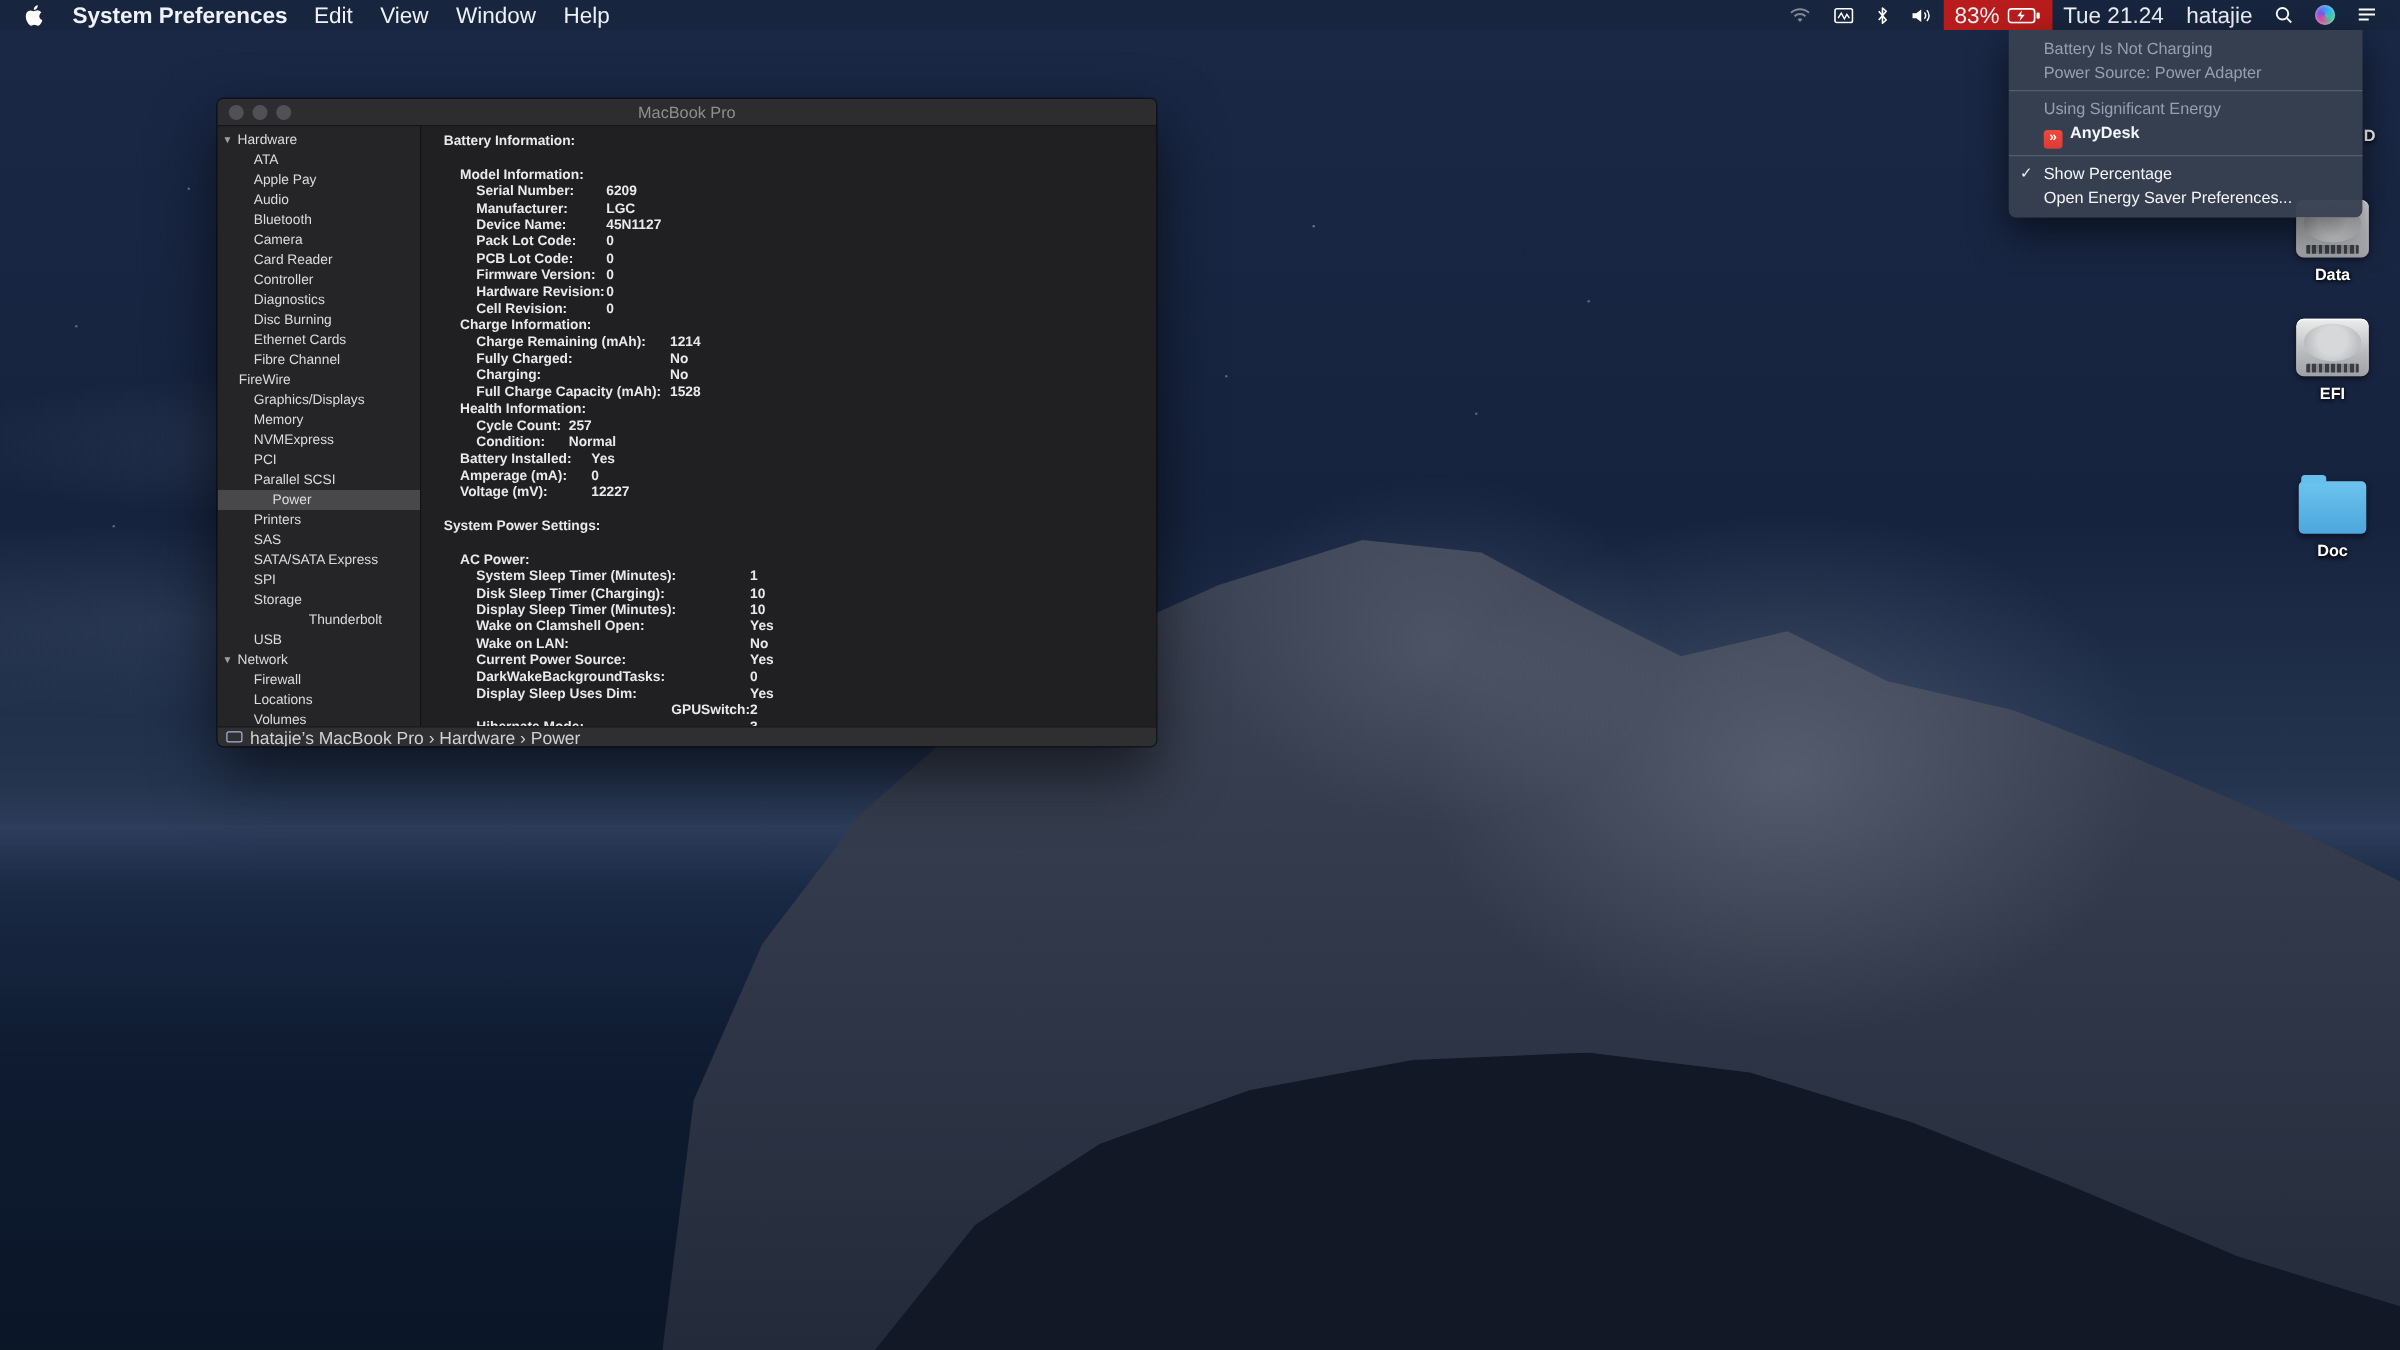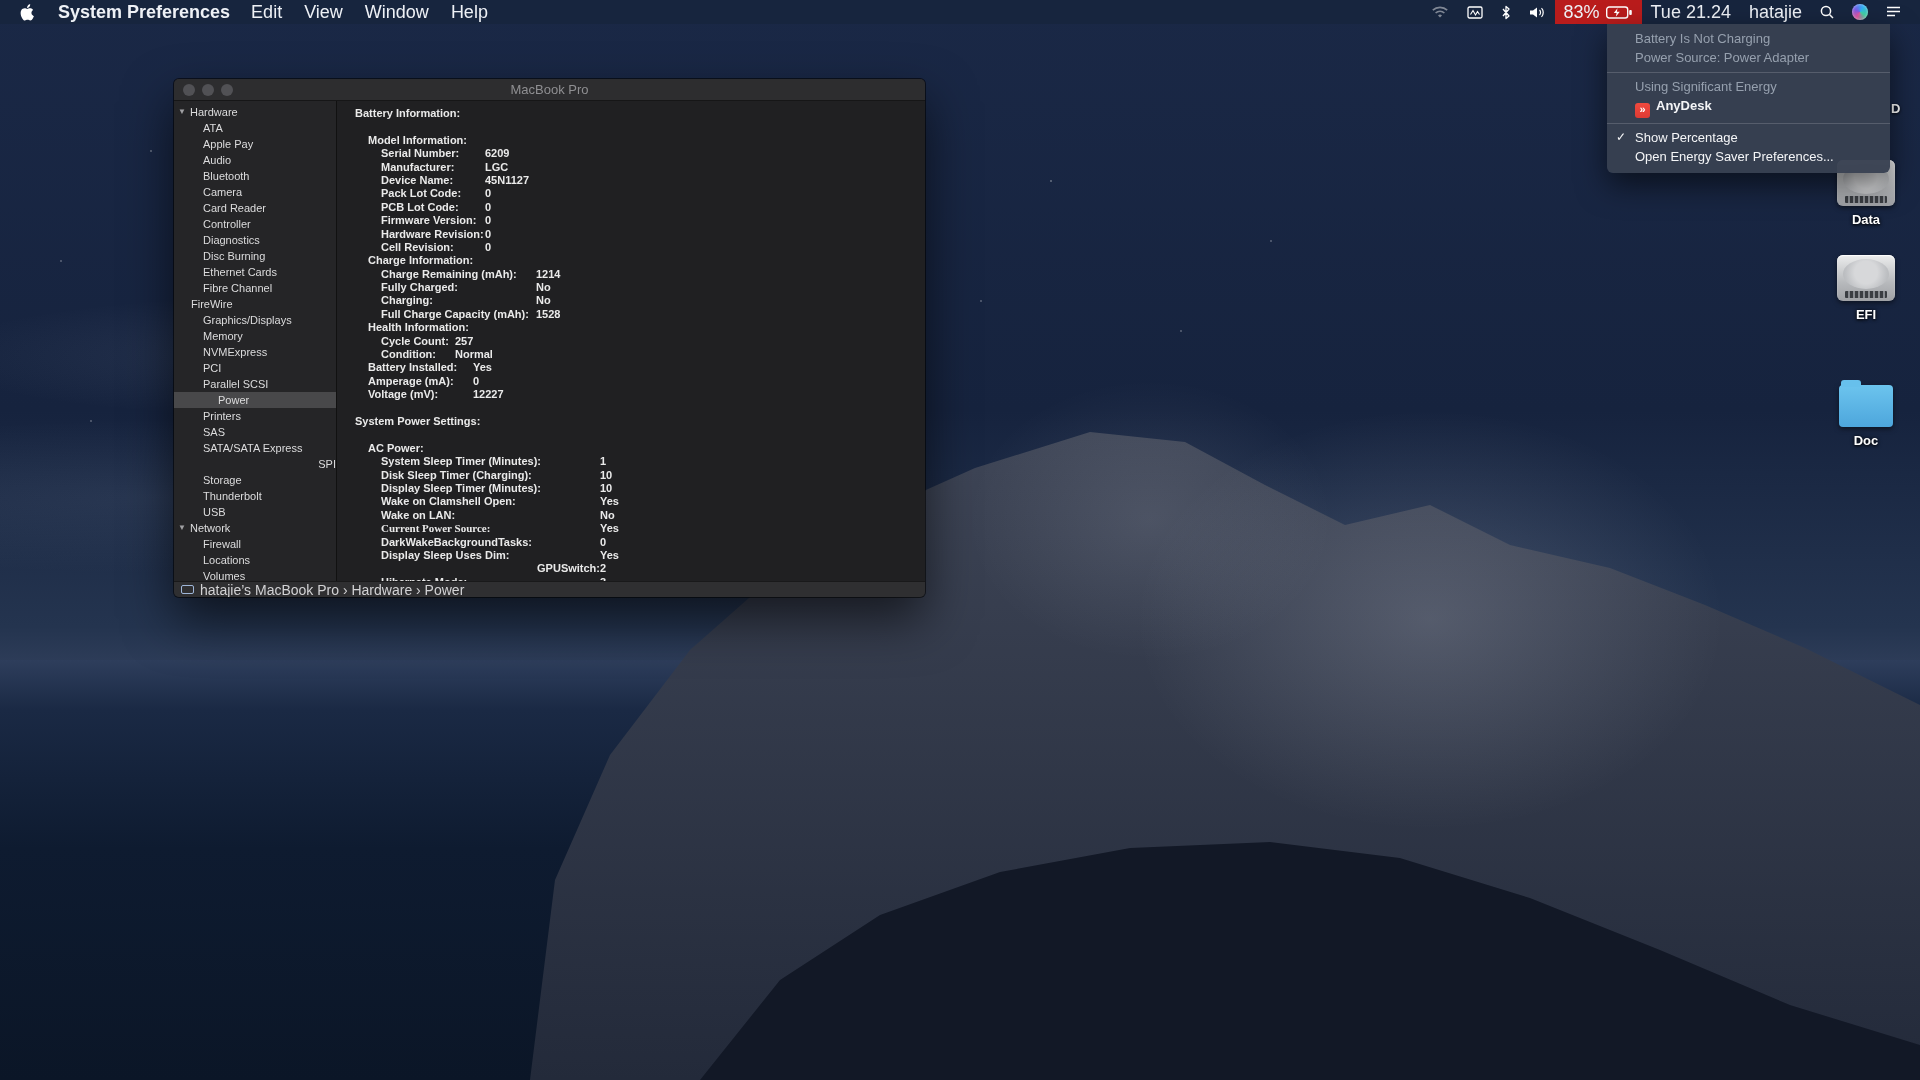--- a/index.html
+++ b/index.html
@@ -381,31 +381,31 @@
           <div class="si-row" style="padding-left: 17px;">
             <span class="si-arrow"></span>
             <span>SAS</span>
           </div>
 
           <div class="si-row" style="padding-left: 17px;">
             <span class="si-arrow"></span>
             <span>SATA/SATA Express</span>
           </div>
 
-          <div class="si-row" style="padding-left: 17px; justify-content: space-between;">
+          <div class="si-row" style="padding-left: 17px;">
             <span class="si-arrow"></span>
             <span>SPI</span>
           </div>
 
           <div class="si-row" style="padding-left: 17px;">
             <span class="si-arrow"></span>
             <span>Storage</span>
           </div>
 
-          <div class="si-row" style="padding-left: 17px;">
+          <div class="si-row" style="padding-left: 17px; gap: 44px;">
             <span class="si-arrow"></span>
             <span>Thunderbolt</span>
           </div>
 
           <div class="si-row" style="padding-left: 17px;">
             <span class="si-arrow"></span>
             <span>USB</span>
           </div>
 
           <div class="si-row" style="padding-left: 4px;">
@@ -579,21 +579,21 @@
             <span class="ci-label" style="min-width: 219px;">Wake on Clamshell Open:</span>
             <span class="ci-value">Yes</span>
           </div>
 
           <div class="ci-row" style="margin-left: 26px;">
             <span class="ci-label" style="min-width: 219px;">Wake on LAN:</span>
             <span class="ci-value">No</span>
           </div>
 
           <div class="ci-row" style="margin-left: 26px;">
-            <span class="ci-label" style="min-width: 219px; font-family: Liberation Serif, serif;">Current Power Source:</span>
+            <span class="ci-label" style="min-width: 219px;">Current Power Source:</span>
             <span class="ci-value">Yes</span>
           </div>
 
           <div class="ci-row" style="margin-left: 26px;">
             <span class="ci-label" style="min-width: 219px;">DarkWakeBackgroundTasks:</span>
             <span class="ci-value">0</span>
           </div>
 
           <div class="ci-row" style="margin-left: 26px;">
             <span class="ci-label" style="min-width: 219px;">Display Sleep Uses Dim:</span>

